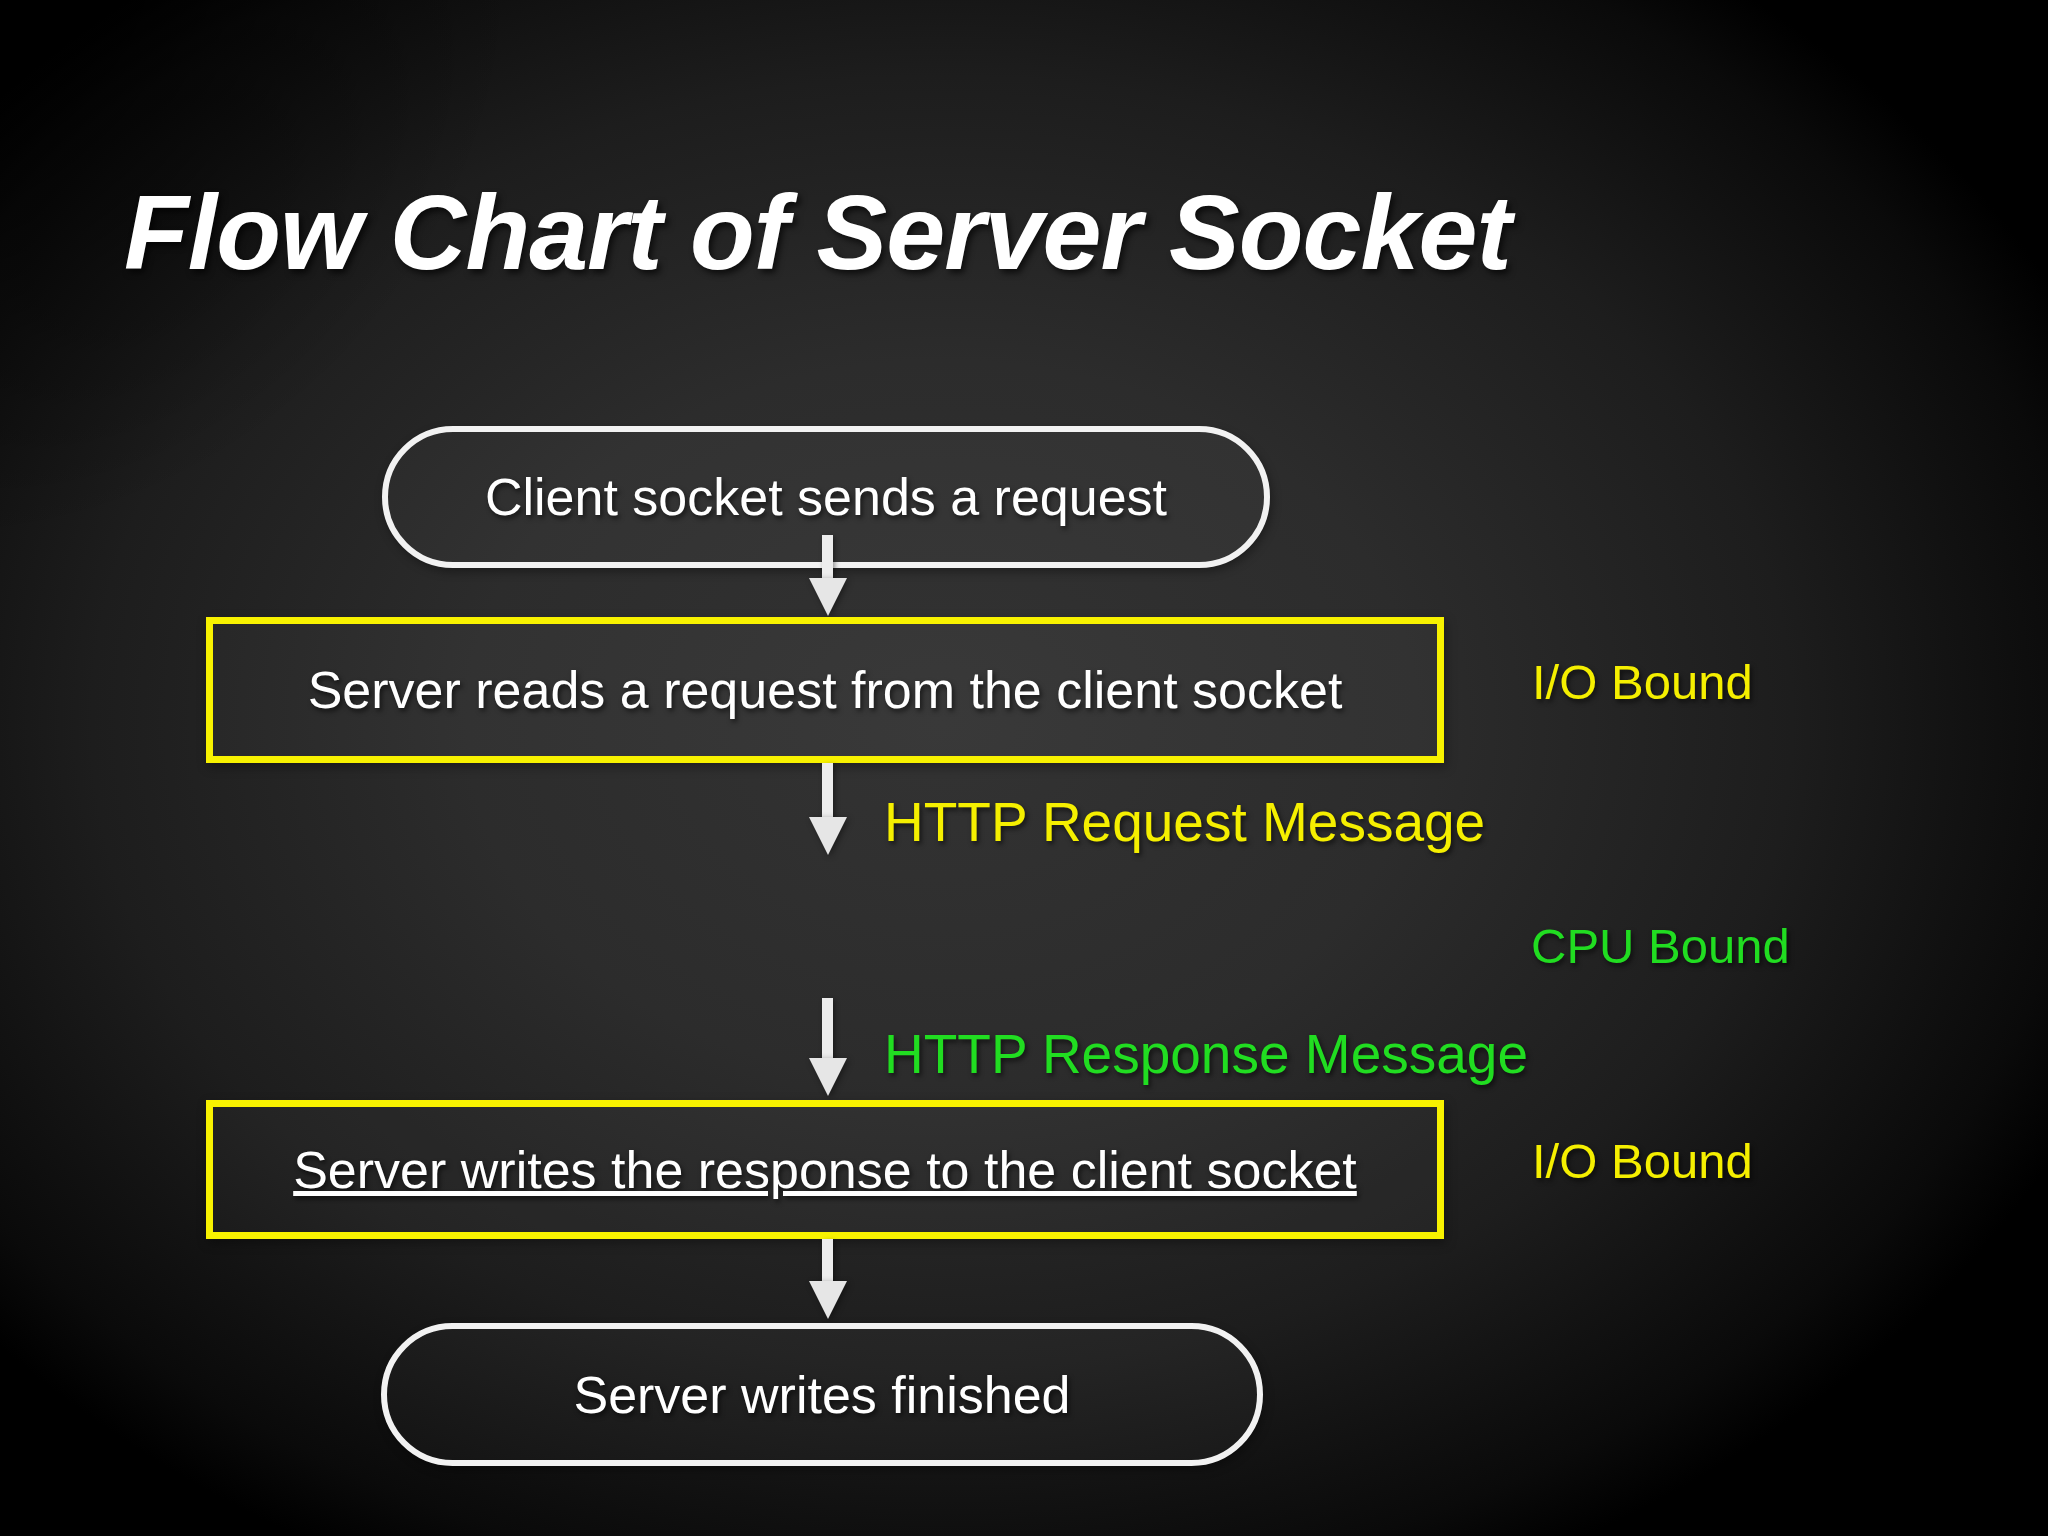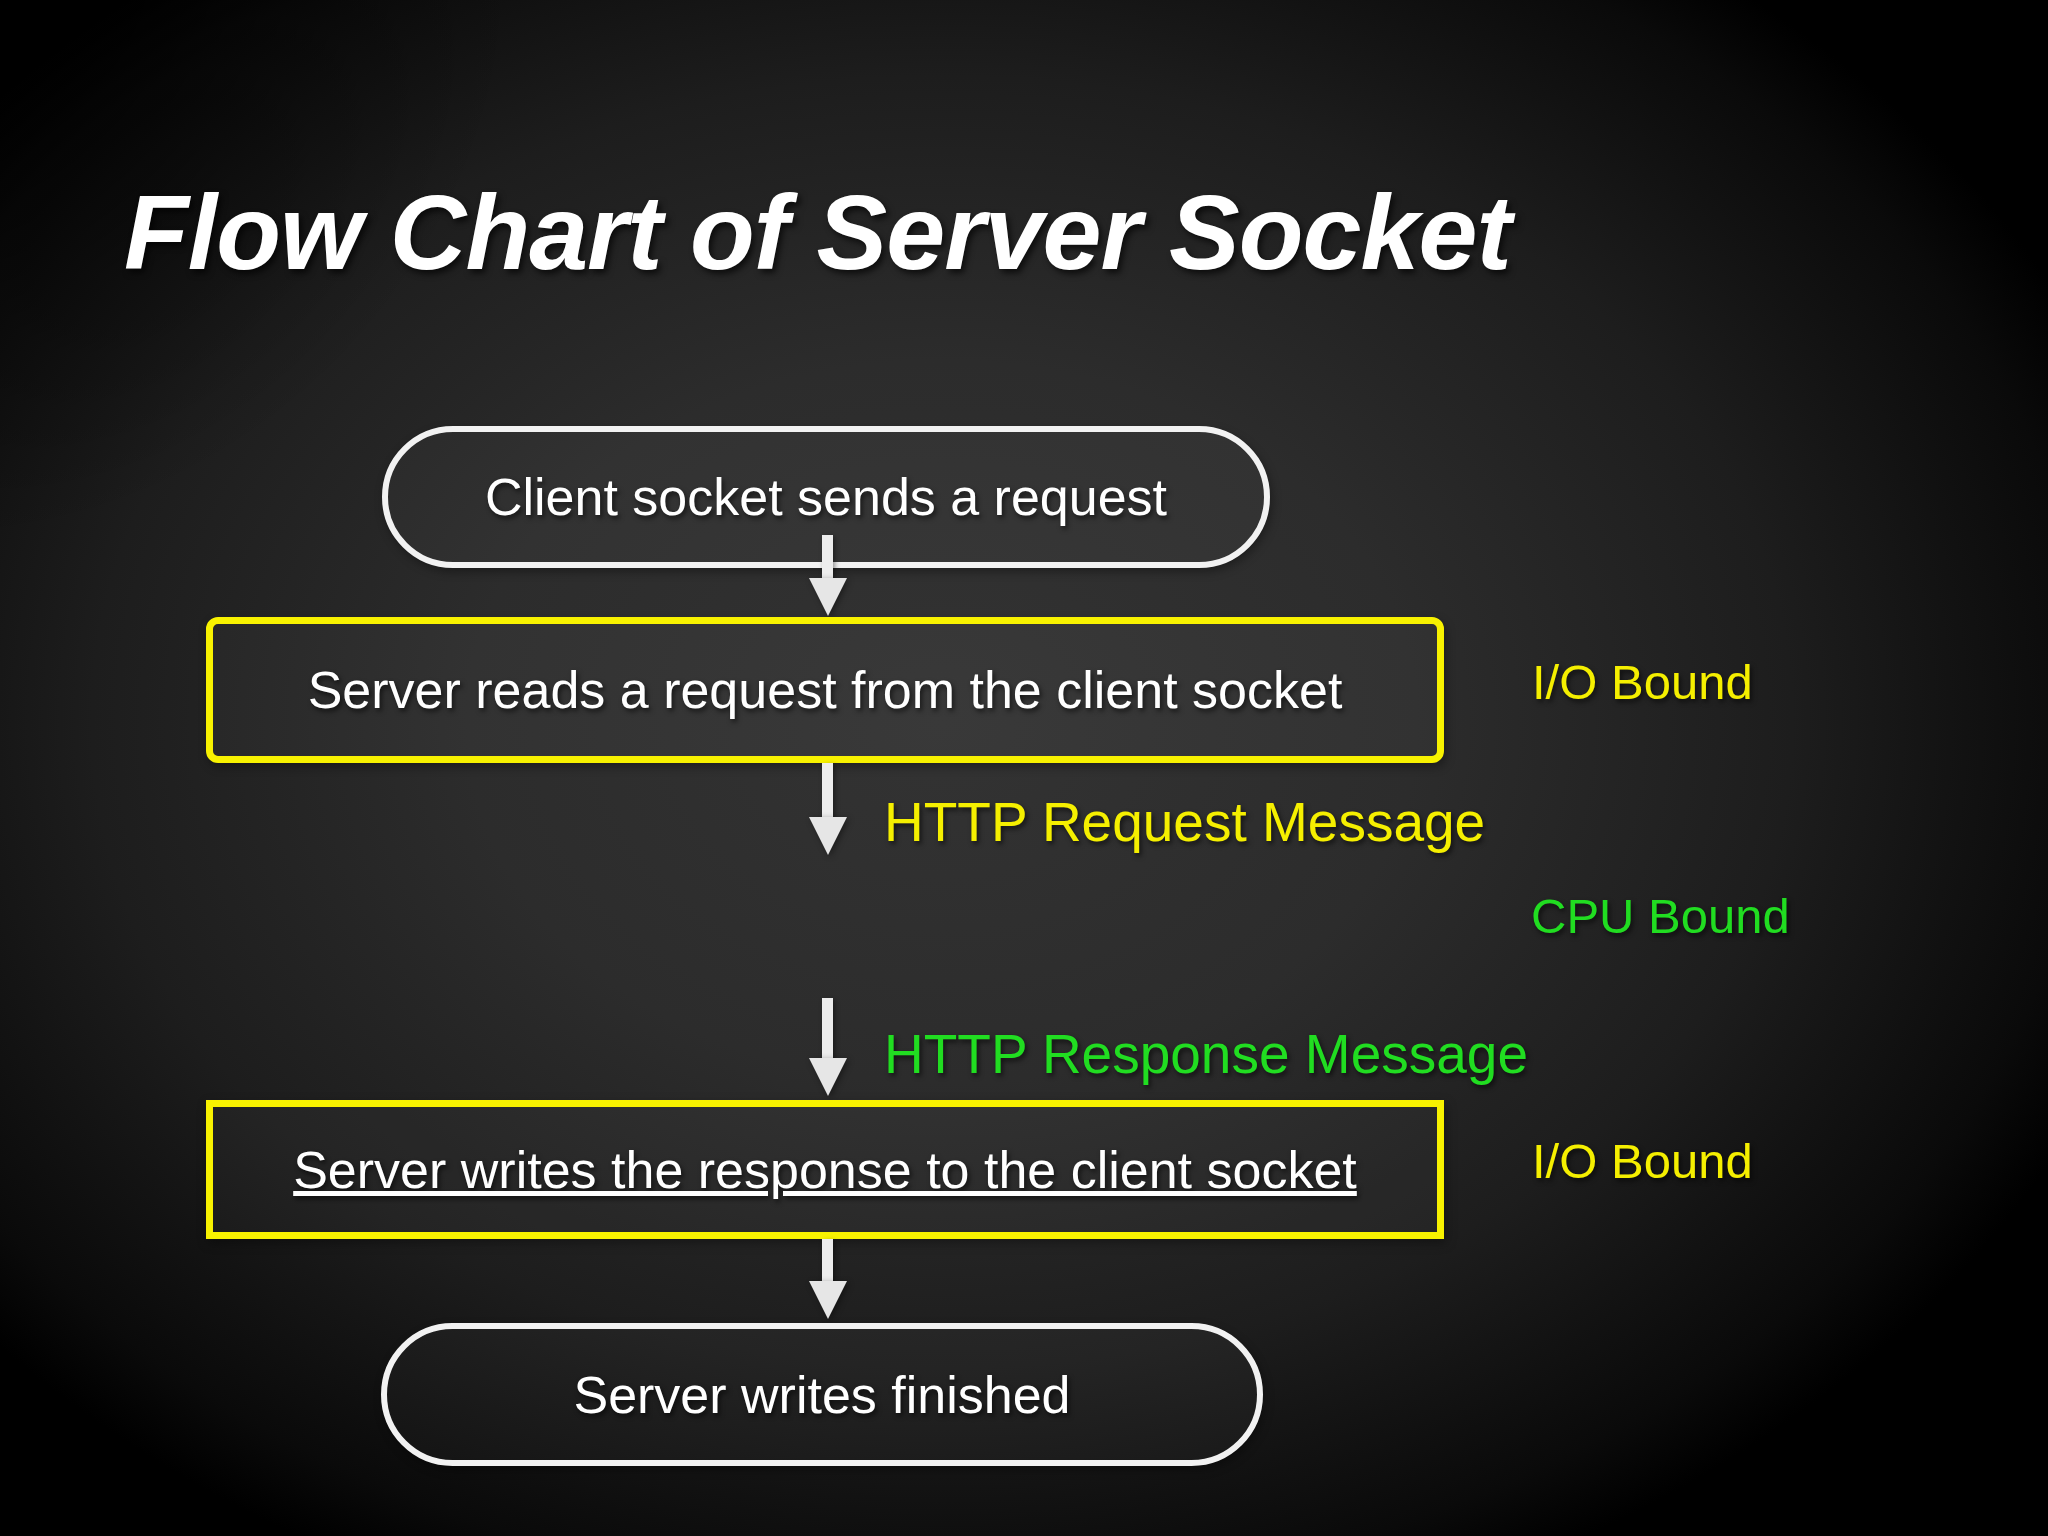--- a/index.html
+++ b/index.html
@@ -101,34 +101,34 @@
 
   <div class="node terminator" style="left:382px; top:393px; width:888px; height:142px;margin-top:33px;">
     <span>Client socket sends a request</span>
   </div>
 
   <div class="arrow" style="left:809px; top:535px;">
     <div class="stem" style="left:13px; height:46px;"></div>
     <div class="head" style="left:0; top:43px;"></div>
   </div>
 
-  <div class="node process outline-yellow" style="left:206px; top:617px; width:1238px; height:146px;border-radius:12px;">
+  <div class="node process outline-yellow" style="left:206px; top:617px; width:1238px; height:146px;">
     <span>Server reads a request from the client socket</span>
   </div>
 
   <div class="side-label text-yellow" style="left:1532px; top:654px;">I/O Bound</div>
 
   <div class="arrow" style="left:809px; top:763px;">
     <div class="stem" style="left:13px; height:57px;"></div>
     <div class="head" style="left:0; top:54px;"></div>
   </div>
   <div class="edge-label text-yellow" style="left:884px; top:790px;">HTTP Request Message</div>
 
 
-  <div class="side-label text-green" style="left:1531px; top:888px;">CPU Bound</div>
+  <div class="side-label text-green" style="left:1531px; top:918px;">CPU Bound</div>
 
   <div class="arrow" style="left:809px; top:998px;">
     <div class="stem" style="left:13px; height:63px;"></div>
     <div class="head" style="left:0; top:60px;"></div>
   </div>
   <div class="edge-label text-green" style="left:884px; top:1022px;">HTTP Response Message</div>
 
   <div class="node process outline-yellow" style="left:206px; top:1100px; width:1238px; height:139px;text-decoration:underline;">
     <span>Server writes the response to the client socket</span>
   </div>

